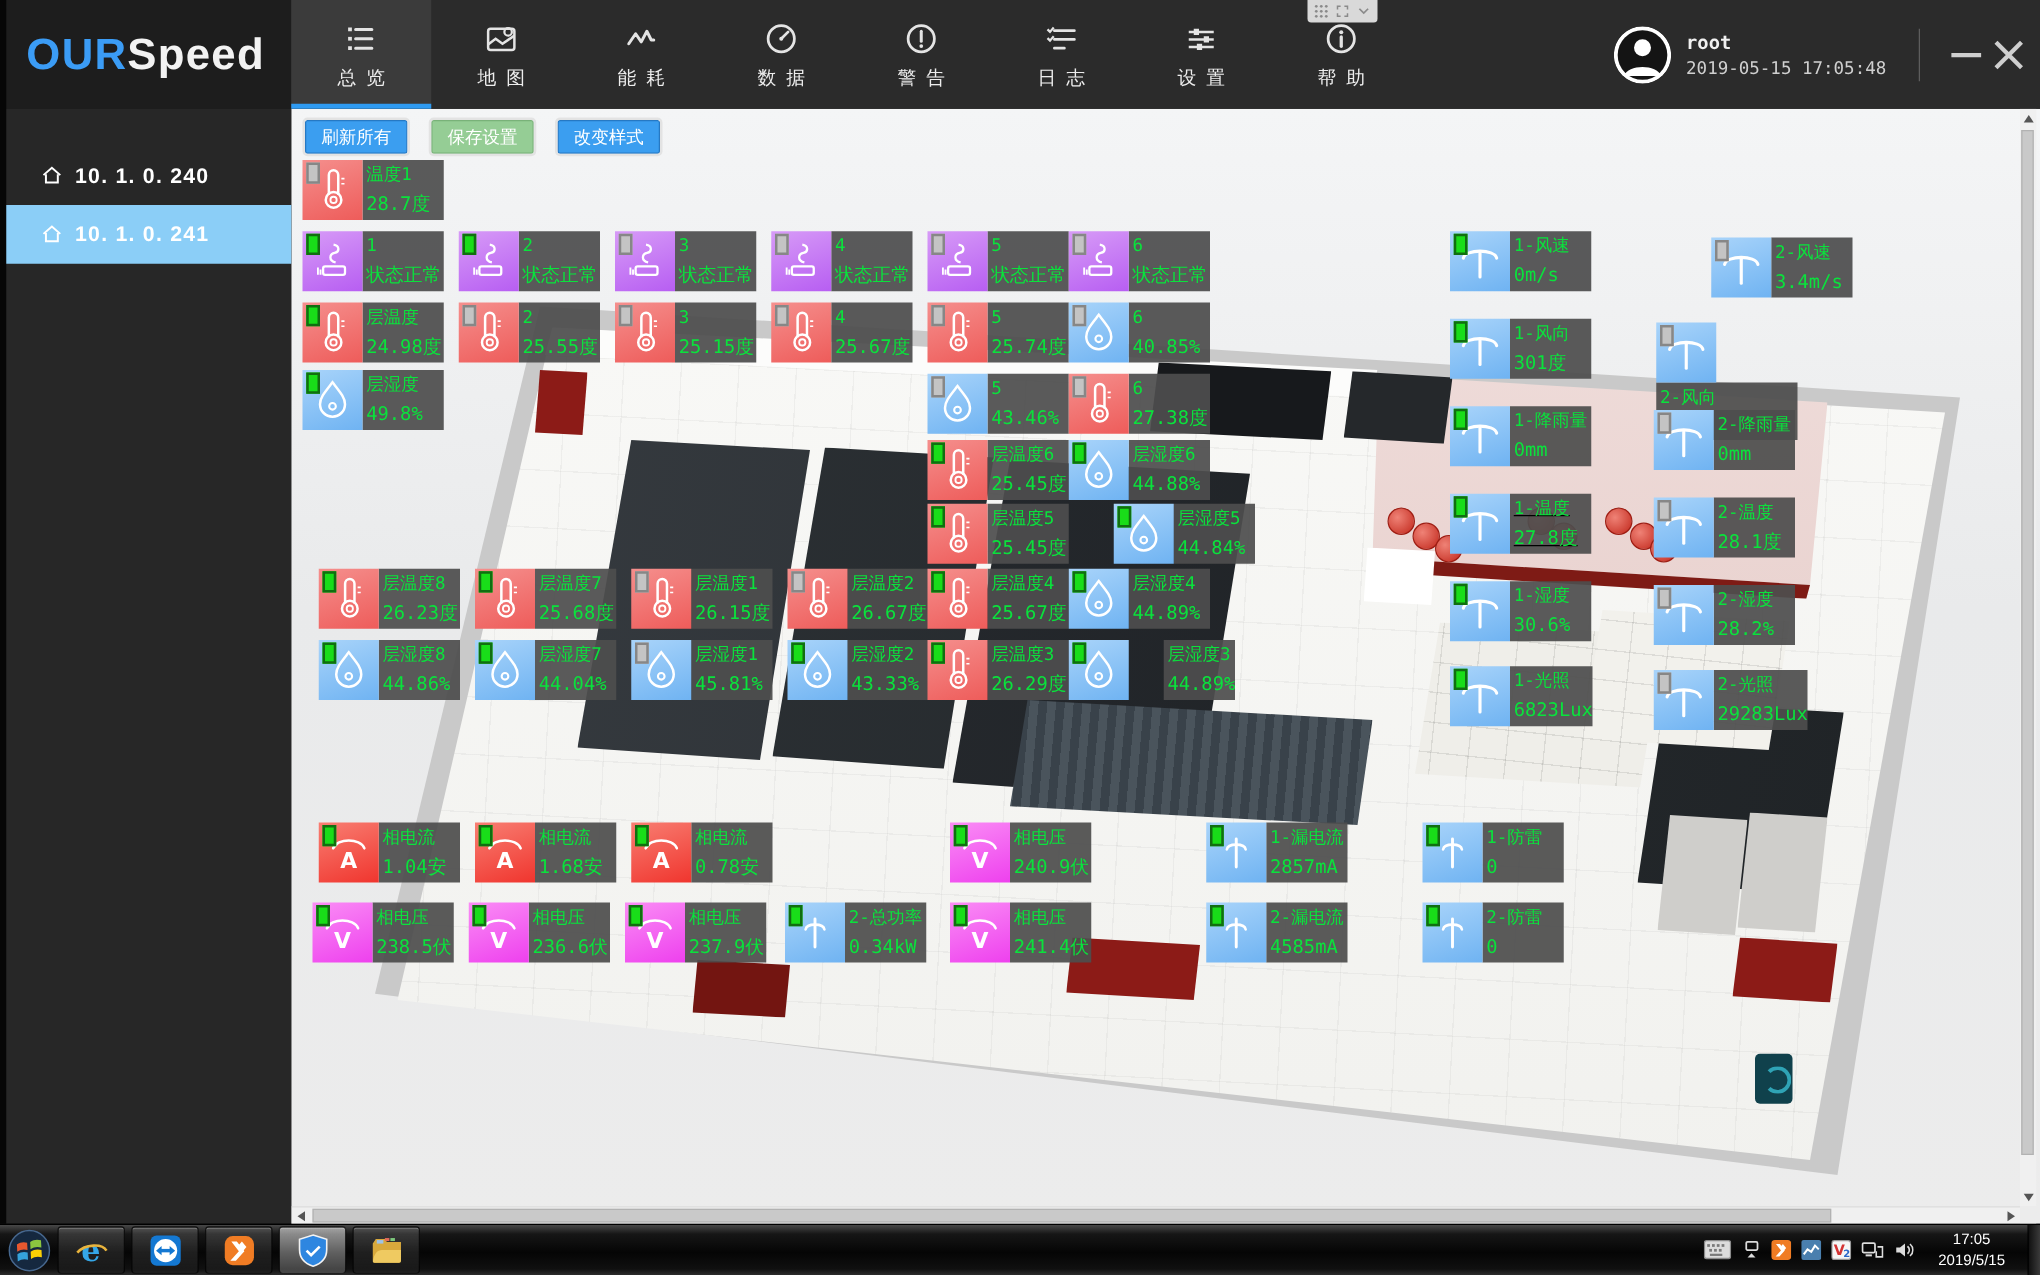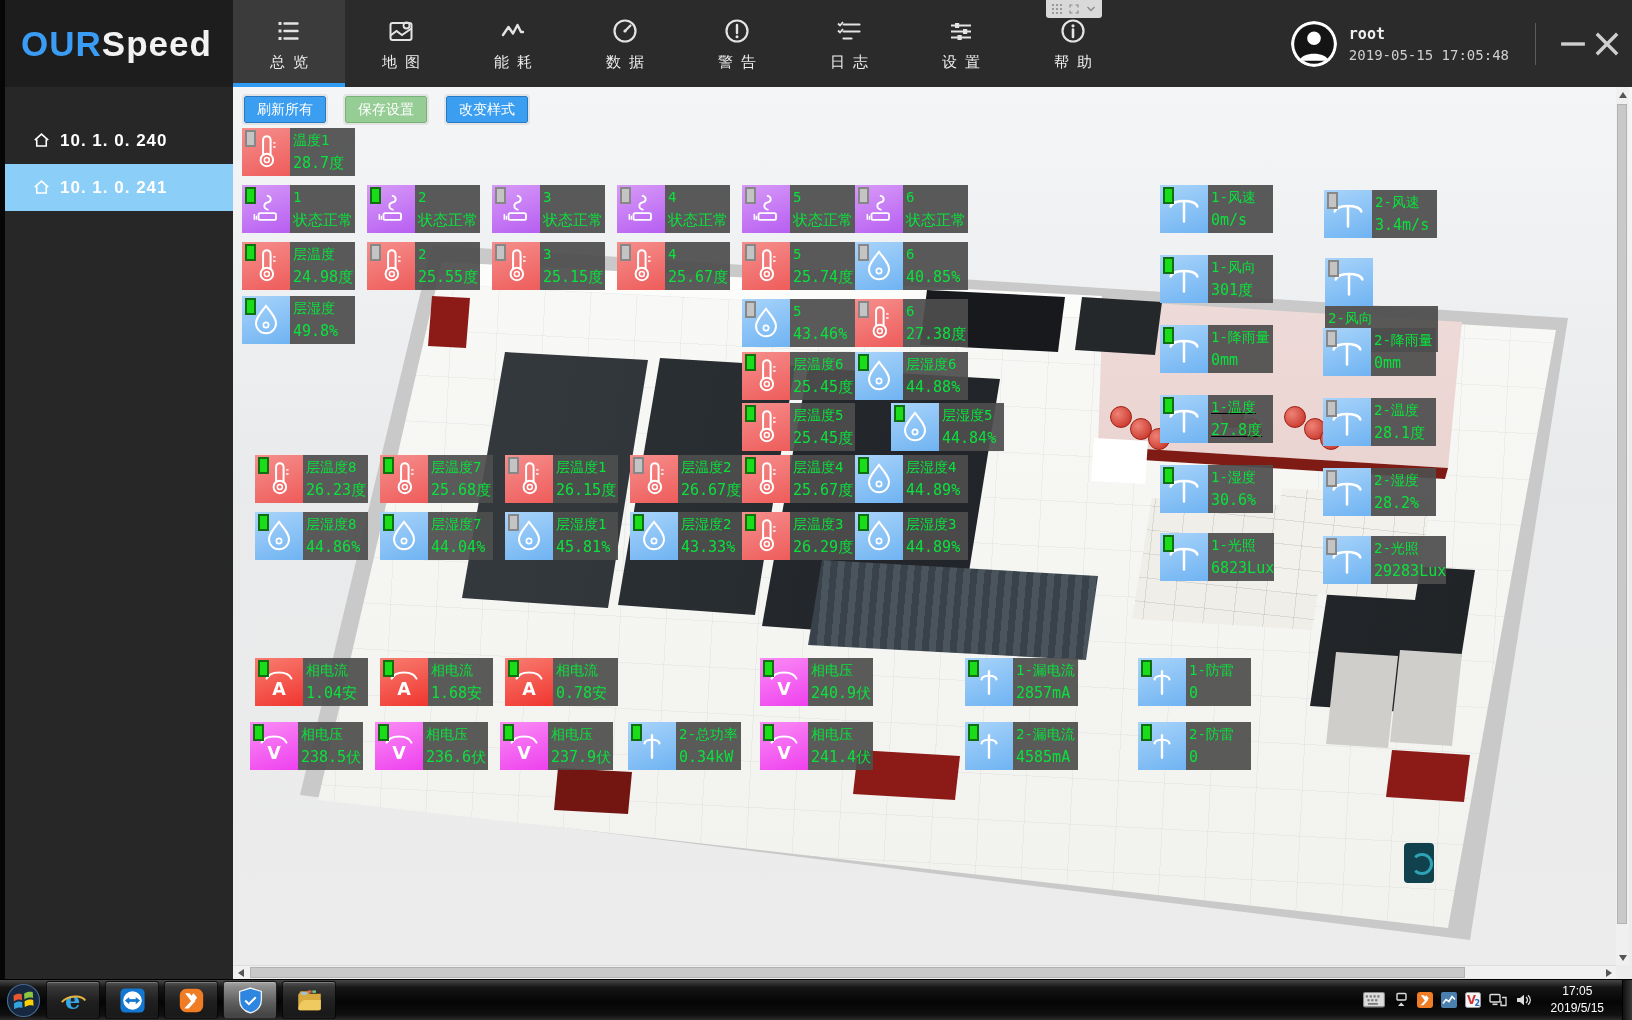--- a/index.html
+++ b/index.html
@@ -795,21 +795,21 @@
                 <circle cx="25" cy="33.5" r="3" fill="none" stroke="#fff" stroke-width="1.8"></circle>
                 <path d="M32.5 13h3M32.5 18h3" stroke="#fff" stroke-width="1.6"></path>
               </svg>
             </span>
           </div>
           <div class="btxt">
             <div class="blabel">层温度3</div>
             <div class="bvalue">26.29度</div>
           </div>
         </div>
-        <div class="badge" style="left: 622px; top: 425px;">
+        <div class="badge" style="left: 622px; top: 425px; gap: 28px;">
           <div class="bicon" style="background:linear-gradient(160deg,#a9d4fa,#6fb3f2)">
             <span class="ind green"></span>
             <span style="display:flex">
               <svg viewBox="0 0 48 48">
                 <path d="M24 7C31 16 36 21.5 36 28a12 12 0 0 1-24 0C12 21.5 17 16 24 7Z" fill="none" stroke="#fff" stroke-width="2.4"></path>
                 <circle cx="24" cy="30" r="3.2" fill="none" stroke="#fff" stroke-width="2"></circle>
               </svg>
             </span>
           </div>
           <div class="btxt">
@@ -900,21 +900,21 @@
                 <path d="M8 21C10 12 38 12 40 21" fill="none" stroke="#fff" stroke-width="3" stroke-linecap="round"></path>
                 <path d="M24 16v23" stroke="#fff" stroke-width="3" stroke-linecap="round"></path>
               </svg>
             </span>
           </div>
           <div class="btxt">
             <div class="blabel">1-光照</div>
             <div class="bvalue">6823Lux</div>
           </div>
         </div>
-        <div class="badge" style="left: 1091px; top: 103px;">
+        <div class="badge" style="left: 1136px; top: 103px;">
           <div class="bicon" style="background:linear-gradient(160deg,#a9d4fa,#6fb3f2)">
             <span class="ind gray"></span>
             <span style="display:flex">
               <svg viewBox="0 0 48 48">
                 <path d="M8 21C10 12 38 12 40 21" fill="none" stroke="#fff" stroke-width="3" stroke-linecap="round"></path>
                 <path d="M24 16v23" stroke="#fff" stroke-width="3" stroke-linecap="round"></path>
               </svg>
             </span>
           </div>
           <div class="btxt">

